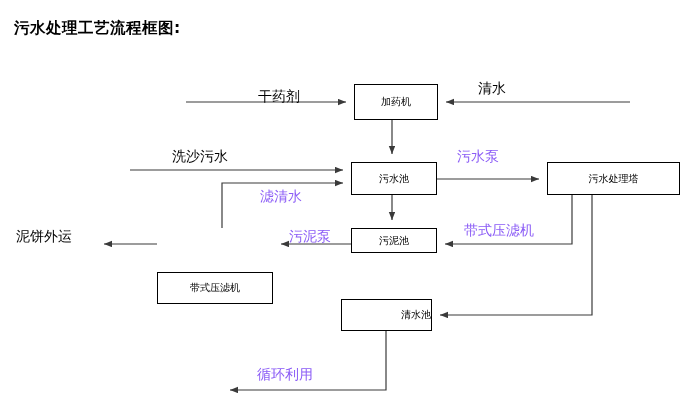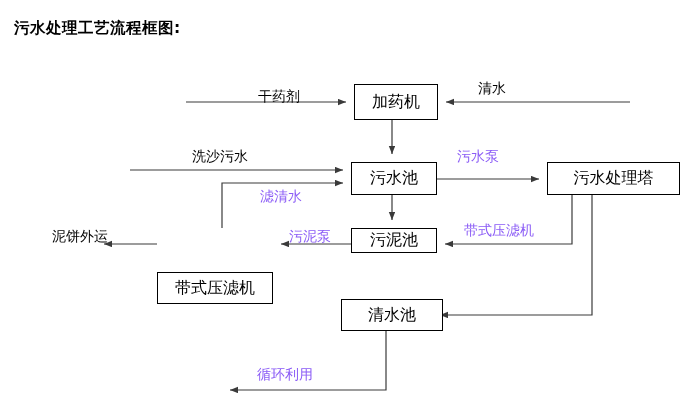--- a/index.html
+++ b/index.html
@@ -35,21 +35,21 @@
   }
   .node-box {
     position: absolute;
     box-sizing: border-box;
     border: 1px solid #000000;
     background: #ffffff;
     display: flex;
     align-items: center;
     justify-content: center;
     color: #000000;
-    font-size: 16px;
+    font-size: 10px;
     white-space: nowrap;
   }
   .edge-label {
     position: absolute;
     color: #8b5cf6;
     font-size: 14px;
     white-space: nowrap;
     background: transparent;
   }
   .terminal-label {
@@ -114,31 +114,31 @@
   </div>
 
   <div class="node-box" style="left:157px; top:228px; width:116px; height:32px;margin-top:44px;">
     <span>带式压滤机</span>
   </div>
 
   <div class="node-box" style="left:351px; top:228px; width:86px; height:25px;">
     <span>污泥池</span>
   </div>
 
-  <div class="node-box" style="left:341px; top:299px; width:102px; height:32px;">
+  <div class="node-box" style="left:341px; top:299px; width:91px; height:32px;justify-content:flex-end;">
     <span>清水池</span>
   </div>
 
   <div class="terminal-label" style="left:258px; top:88px;text-align:center;">干药剂</div>
 
   <div class="terminal-label" style="left:478px; top:80px;">清水</div>
 
-  <div class="terminal-label" style="left:172px; top:148px;margin-left:20px;">洗沙污水</div>
+  <div class="terminal-label" style="left:172px; top:148px;">洗沙污水</div>
 
-  <div class="terminal-label" style="left:16px; top:228px;margin-left:36px;">泥饼外运</div>
+  <div class="terminal-label" style="left:16px; top:228px;">泥饼外运</div>
 
   <div class="edge-label" style="left:260px; top:188px;">滤清水</div>
 
   <div class="edge-label" style="left:457px; top:148px;">污水泵</div>
 
   <div class="edge-label" style="left:289px; top:228px;">污泥泵</div>
 
   <div class="edge-label" style="left:464px; top:222px;">带式压滤机</div>
 
   <div class="edge-label" style="left:257px; top:366px;">循环利用</div>

